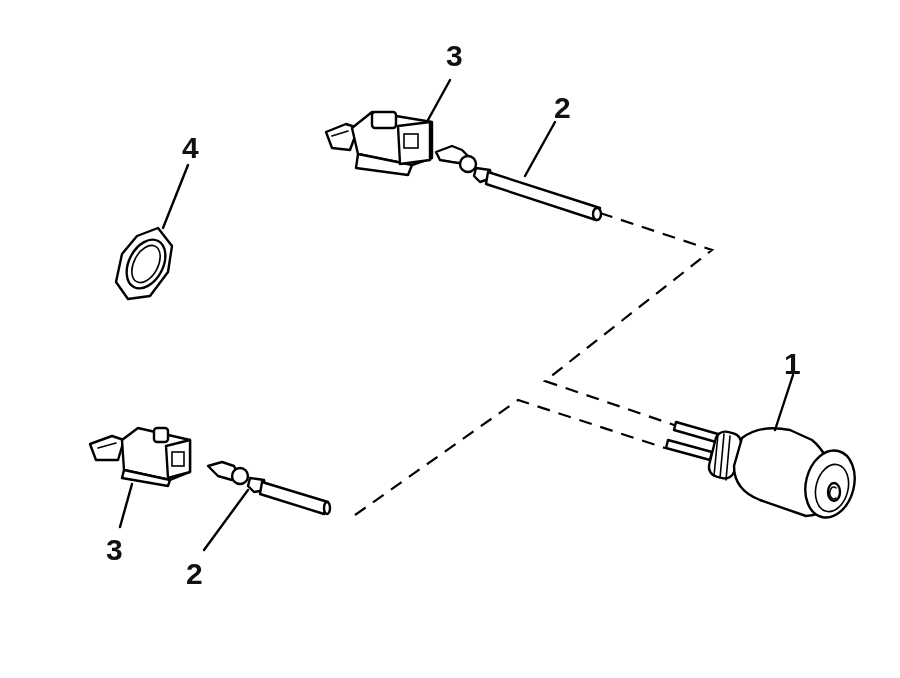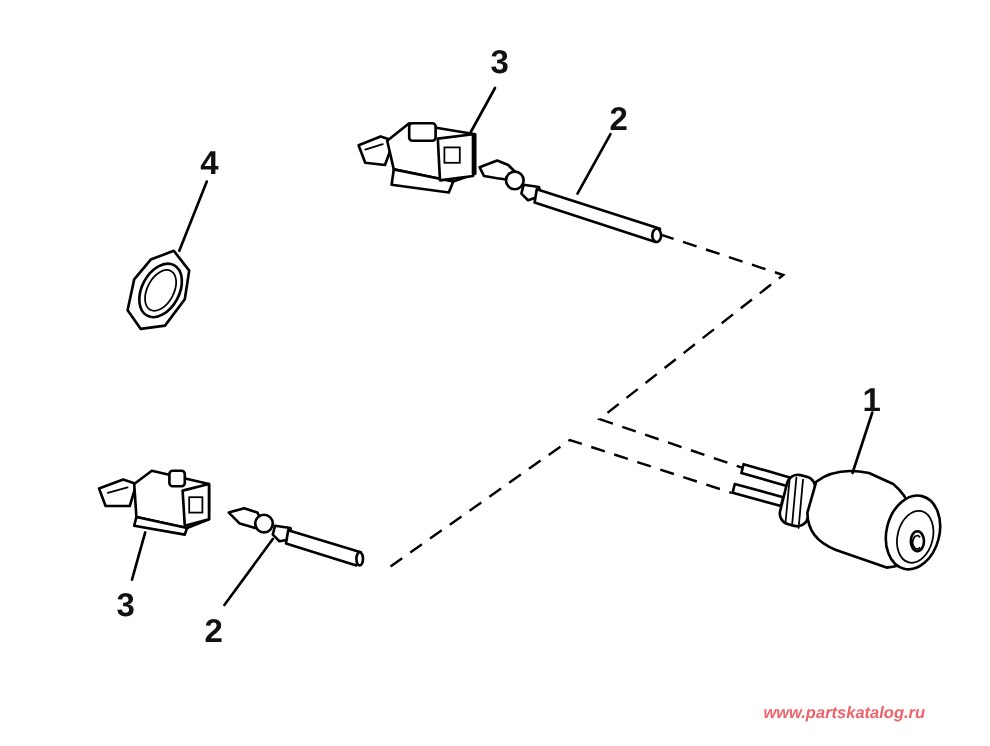--- a/index.html
+++ b/index.html
@@ -89,14 +89,13 @@
   <line class="leader" x1="248" y1="490" x2="204" y2="550"></line>
 
   <text class="callout" x="784" y="374">1</text>
   <text class="callout" x="554" y="118">2</text>
   <text class="callout" x="446" y="66">3</text>
   <text class="callout" x="182" y="158">4</text>
   <text class="callout" x="106" y="560">3</text>
   <text class="callout" x="186" y="584">2</text>
 </svg>
 
-<div class="watermark" style="left:694px; top:640px; color:#f0626a;">www.partskatalog.ru</div>
 </div>
 
 </body></html>

